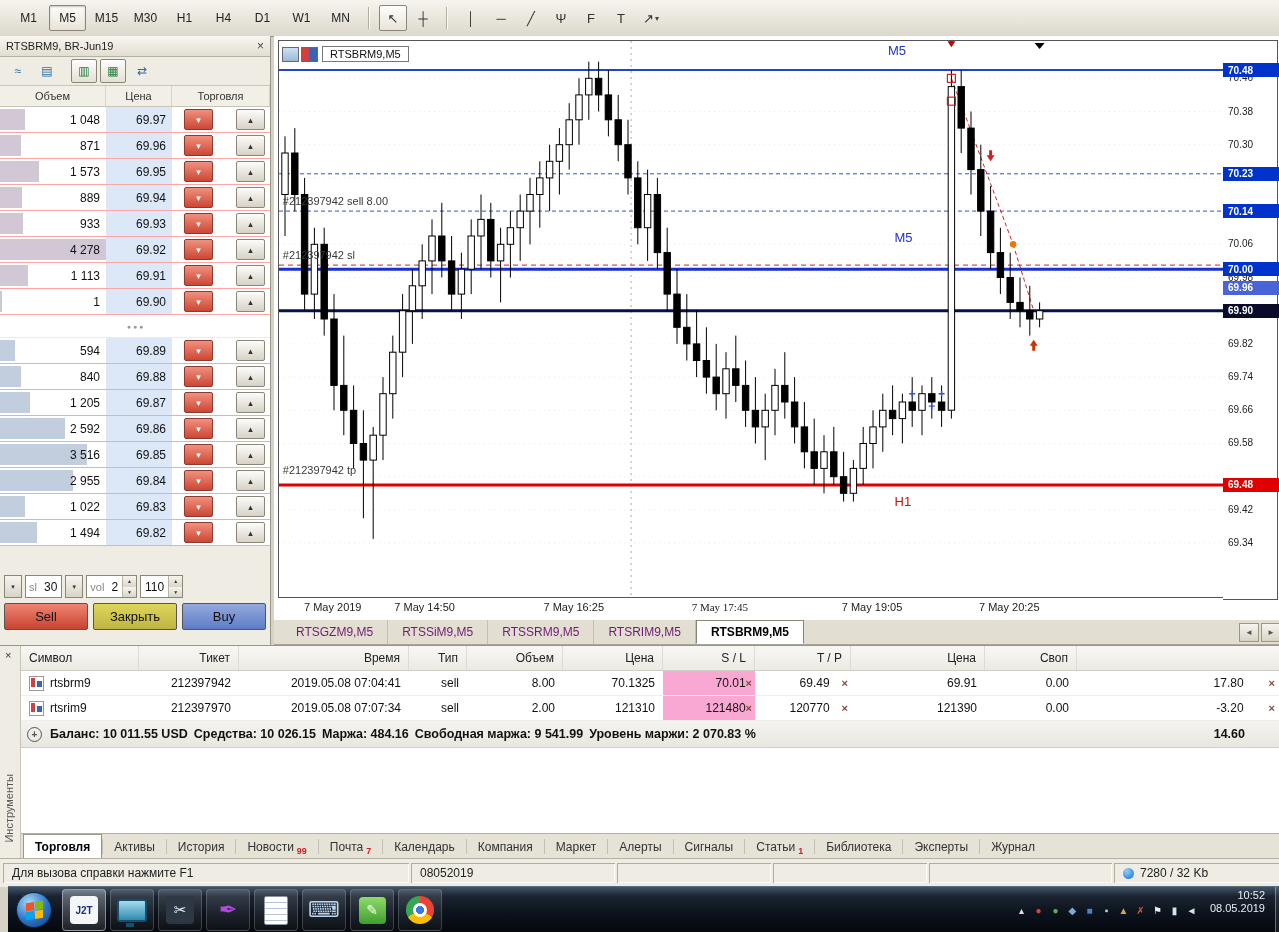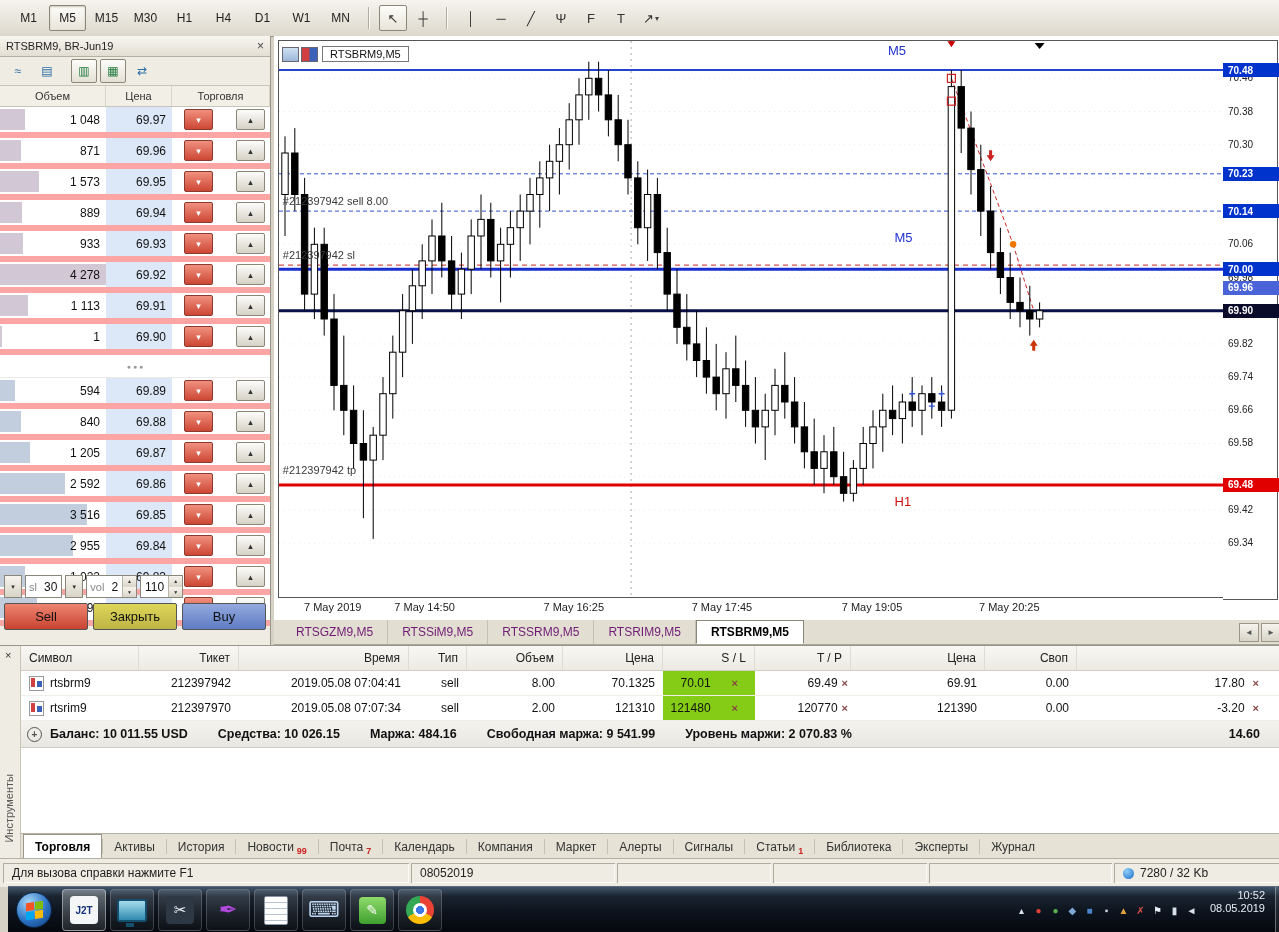--- a/index.html
+++ b/index.html
@@ -25,21 +25,21 @@
     border-bottom:1px solid #b4b0a4;font-size:11px;padding:0 6px;color:#222}
   #dom-title .close{margin-left:auto;color:#444;font-size:12px;line-height:12px}
   #dom-icons{height:28px;display:flex;align-items:center;gap:3px;padding:0 5px;border-bottom:1px solid #c8c4b8}
   .pibtn{width:24px;height:22px;display:flex;align-items:center;justify-content:center;font-size:12px;color:#2a6ca8;
     border:1px solid transparent;border-radius:2px}
   .pibtn.active{background:linear-gradient(#fdfdfb,#e4e0d4);border:1px solid #8a8678;color:#1f7a3c}
   #dom-header{height:20px;display:grid;grid-template-columns:106px 66px 1fr;background:#f2efe7;
     border-bottom:1px solid #c8c4b8;font-size:11px;color:#333;align-items:center;text-align:center}
   #dom-header div{border-right:1px solid #d8d4c8;height:100%;display:flex;align-items:center;justify-content:center}
   #dom-rows{background:#fff}
-  .drow{height:25px;display:grid;grid-template-columns:106px 66px 1fr;border-bottom:6px solid #fca5a5;background:#fff}
+  .drow{height:25px;display:grid;grid-template-columns:106px 66px 1fr;border-bottom:1px solid #fca5a5;background:#fff}
   .dvol{position:relative;display:flex;align-items:center;justify-content:flex-end;padding-right:6px;overflow:hidden}
   .dvol .bar{position:absolute;left:0;top:2px;bottom:2px}
   .dvol span{position:relative}
   .dprice{display:flex;align-items:center;justify-content:flex-end;padding-right:6px;background:#dce8f8}
   .dtrade{display:flex;align-items:center;padding:0 5px}
   .btn-dn{width:27px;height:19px;background:linear-gradient(#f0907e,#cc4734);border:1px solid #8a3a2e;border-radius:2px;
     color:#fff;font-size:9px;display:flex;align-items:center;justify-content:center;margin-left:7px}
   .btn-up{width:27px;height:19px;background:linear-gradient(#fcfcfa,#d6d2c6);border:1px solid #8a8678;border-radius:2px;
     color:#333;font-size:9px;display:flex;align-items:center;justify-content:center;margin-left:auto}
   .dsep{height:22px;display:flex;align-items:center;justify-content:center;color:#999;font-size:7px;background:#fff;border-bottom:1px solid #eceae4}
@@ -91,30 +91,30 @@
   #tb-head{display:grid;grid-template-columns:var(--cols);height:24px;background:linear-gradient(#f8f7f4,#eceae2);
     border-bottom:1px solid #d0cec6;font-size:12px;color:#222}
   .hcell{display:flex;align-items:center;justify-content:flex-end;padding:0 8px;border-right:1px solid #dddbd2}
   .hcell.left{justify-content:flex-start}
   .tb-row{display:grid;grid-template-columns:var(--cols);height:24px;border-bottom:1px solid #efeee9;font-size:12px}
   .cell{display:flex;align-items:center;justify-content:flex-end;padding:0 8px;height:100%}
   .cell.left{justify-content:flex-start}
   .sym-ico{width:13px;height:13px;background:#fff;border:1px solid #999;position:relative;margin-right:6px;flex:none}
   .sym-ico::before{content:"";position:absolute;left:1px;top:1px;width:4px;height:9px;background:#d04040}
   .sym-ico::after{content:"";position:absolute;right:1px;top:4px;width:5px;height:6px;background:#3a62b8}
-  .sl-cell{background:#84cc16;padding:0 17px 0 8px;gap:21px}
-  .tp-cell{padding-right:3px;gap:4px}
-  .profit-cell{padding-right:20px;gap:8px}
+  .sl-cell{background:#f9a8d4;padding:0 3px 0 8px;gap:0}
+  .tp-cell{padding-right:3px;gap:12px}
+  .profit-cell{padding-right:4px;gap:25px}
   .x-ico{color:#884444;font-size:11px;font-weight:bold}
   #tb-balance{display:flex;align-items:center;height:26px;background:linear-gradient(#f4f3ef,#e7e6e0);
     border-bottom:1px solid #d0cec6;font-weight:bold;font-size:12.5px;padding-left:6px}
   .pluscirc{width:13px;height:13px;border:1.5px solid #555;border-radius:50%;display:flex;align-items:center;justify-content:center;
     font-size:10px;color:#555;margin-right:8px;font-weight:bold;flex:none}
-  #tb-balance-parts{display:flex;gap:30px}
-  #tb-total{margin-left:auto;margin-right:19px}
+  #tb-balance-parts{display:flex;gap:6px}
+  #tb-total{margin-left:auto;margin-right:34px}
   #footer-tabs{position:absolute;left:21px;right:0;bottom:0;height:25px;background:#e6e2d6;border-top:1px solid #b4b0a4;
     display:flex;align-items:stretch;padding-left:2px}
   .ftab{display:flex;align-items:center;padding:0 11px;color:#333;font-size:12px}
   .ftab.active{background:#fff;border:1px solid #9a968a;border-bottom:none;font-weight:bold;color:#000}
   .fsep{width:1px;background:#c4c0b4;margin:5px 0}
   .badge{color:#cc2222;font-size:9px;margin-left:3px;position:relative;top:4px;font-weight:bold}
 
   
   #statusbar{position:absolute;left:0;top:858px;width:1279px;height:28px;background:#efece3;border-top:1px solid #b4b0a4;
     display:flex;align-items:center;font-size:12px;color:#222;padding:0 2px}
@@ -629,21 +629,21 @@
       <div class="plab" style="top: 163.119px; background: rgb(0, 51, 204); color: rgb(255, 255, 255);">70.14</div>
       <div class="plab" style="top: 221.209px; background: rgb(0, 51, 204); color: rgb(255, 255, 255);">70.00</div>
       <div class="plab" style="top: 239.881px; background: rgb(74, 99, 216); color: rgb(255, 255, 255);">69.96</div>
       <div class="plab" style="top: 262.701px; background: rgb(10, 10, 42); color: rgb(255, 255, 255);">69.90</div>
       <div class="plab" style="top: 436.97px; background: rgb(224, 0, 0); color: rgb(255, 255, 255);">69.48</div>
     </div>
   <div id="time-axis">
       <div class="tlab" style="left: 26px;">7 May 2019</div>
       <div class="tlab" style="left: 116.336px;">7 May 14:50</div>
       <div class="tlab" style="left: 265.488px;">7 May 16:25</div>
-      <div class="tlab" style="left: 413.696px;">7 May 17:45</div>
+      <div class="tlab" style="left: 413.696px; font-family: Liberation Serif, serif;">7 May 17:45</div>
       <div class="tlab" style="left: 563.792px;">7 May 19:05</div>
       <div class="tlab" style="left: 701px;">7 May 20:25</div>
     </div>
 </div>
 
 <div id="chart-tabs">
 
 <div class="ctab">RTSGZM9,M5</div>
     <div class="ctab">RTSSiM9,M5</div>
     <div class="ctab">RTSSRM9,M5</div>

